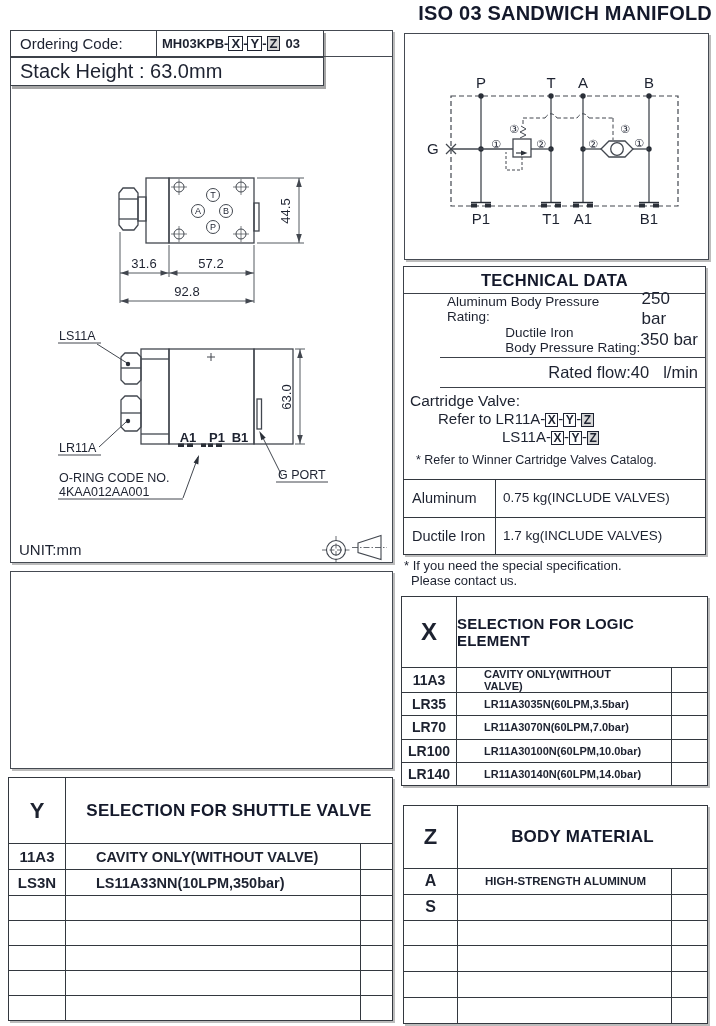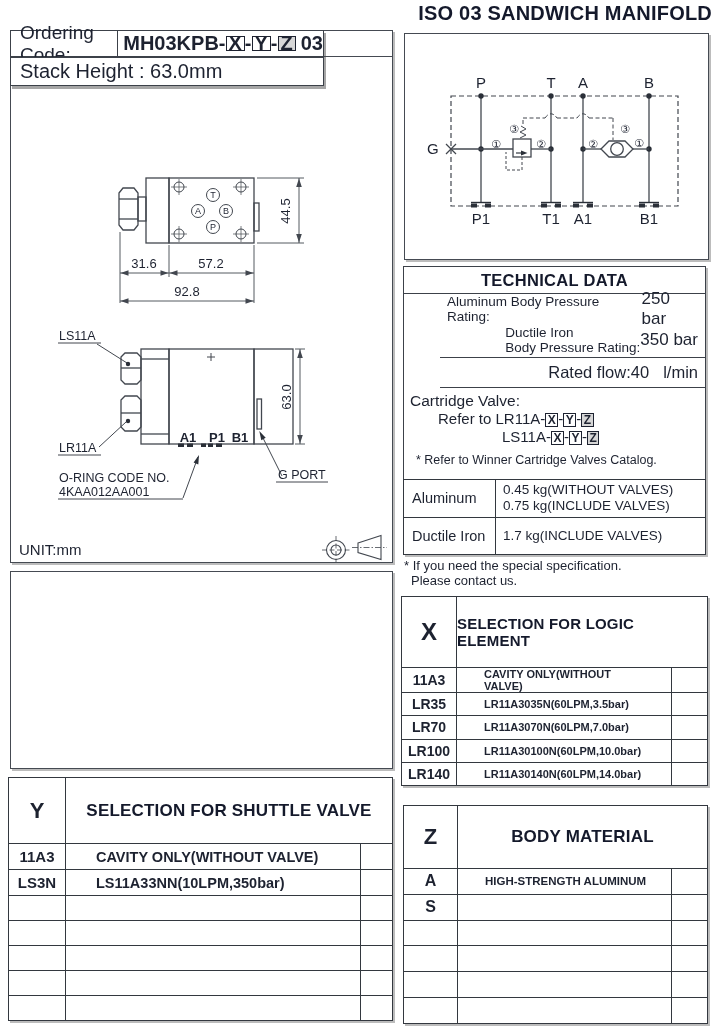--- a/index.html
+++ b/index.html
@@ -7,22 +7,22 @@
         font-family:"Liberation Sans","DejaVu Sans",sans-serif;color:#1d2230;}
   .doc-title{position:absolute;top:2px;right:4px;font-size:20px;font-weight:bold;letter-spacing:.2px;color:#14192b;}
   .panel{position:absolute;background:#fff;border:1.6px solid #454a52;box-shadow:2px 2px 0 #bcbcbc;}
   .left-panel{left:10px;top:30px;width:381px;height:531px;}
   .schematic-panel{left:404px;top:33px;width:303px;height:225px;}
   .blank-box{left:10px;top:571px;width:381px;height:196px;}
   .fillsvg{position:absolute;left:0;top:0;width:100%;height:100%;}
   
   .oc-box{position:absolute;left:10px;top:30px;width:314px;height:27px;border:1.8px solid #3c4149;
           background:#fff;box-shadow:2px 3px 0 #a6a6a6;display:flex;box-sizing:border-box;}
-  .oc-label{width:146px;border-right:1.8px solid #3c4149;font-size:19px;display:flex;align-items:center;padding-left:9px;box-sizing:border-box;}
-  .oc-code{flex:1;display:flex;align-items:center;font-weight:bold;font-size:20px;padding-left:5px;}
+  .oc-label{width:146px;border-right:1.8px solid #3c4149;font-size:15px;display:flex;align-items:center;padding-left:9px;box-sizing:border-box;}
+  .oc-code{flex:1;display:flex;align-items:center;font-weight:bold;font-size:13px;padding-left:5px;}
   .oc-side{position:absolute;left:324px;top:30px;width:68px;height:26px;border-bottom:1.6px solid #454a52;}
   .sh-box{position:absolute;left:10px;top:57px;width:314px;height:29px;border:1.8px solid #3c4149;background:#fff;
           box-shadow:2px 3px 0 #a6a6a6;display:flex;align-items:center;padding-left:9px;font-size:20px;box-sizing:border-box;}
   .bx{border:1.5px solid #1d2230;padding:0 2px;line-height:13px;display:inline-block;font-weight:bold;}
   .bx-z{background:#d7d7d7;}
   .dash{font-weight:bold;}
   .suffix{margin-left:5px;font-weight:bold;}
   
   .td-panel{position:absolute;left:403px;top:266px;width:303px;height:233px;border:1.8px solid #3c4149;
             background:#fff;box-shadow:2px 2px 0 #bcbcbc;box-sizing:border-box;}
@@ -360,21 +360,20 @@
         <span>LS11A-</span><span class="bx-s">X</span>-<span class="bx-s">Y</span>-<span class="bx-s bx-z">Z</span>
       </div>
       <div class="cart-note">* Refer to Winner Cartridge Valves Catalog.</div>
     </div>
   </div>
 
   <div class="wt-table">
     <div class="wt-row">
       <div class="wt-mat">Aluminum</div>
       <div class="wt-vals">
-        <span>0.45  kg(WITHOUT VALVES)</span>
         <span>0.75  kg(INCLUDE VALVES)</span>
       </div>
     </div>
     <div class="wt-row">
       <div class="wt-mat">Ductile Iron</div>
       <div class="wt-vals">
         <span>1.7    kg(INCLUDE VALVES)</span>
       </div>
     </div>
   </div>

